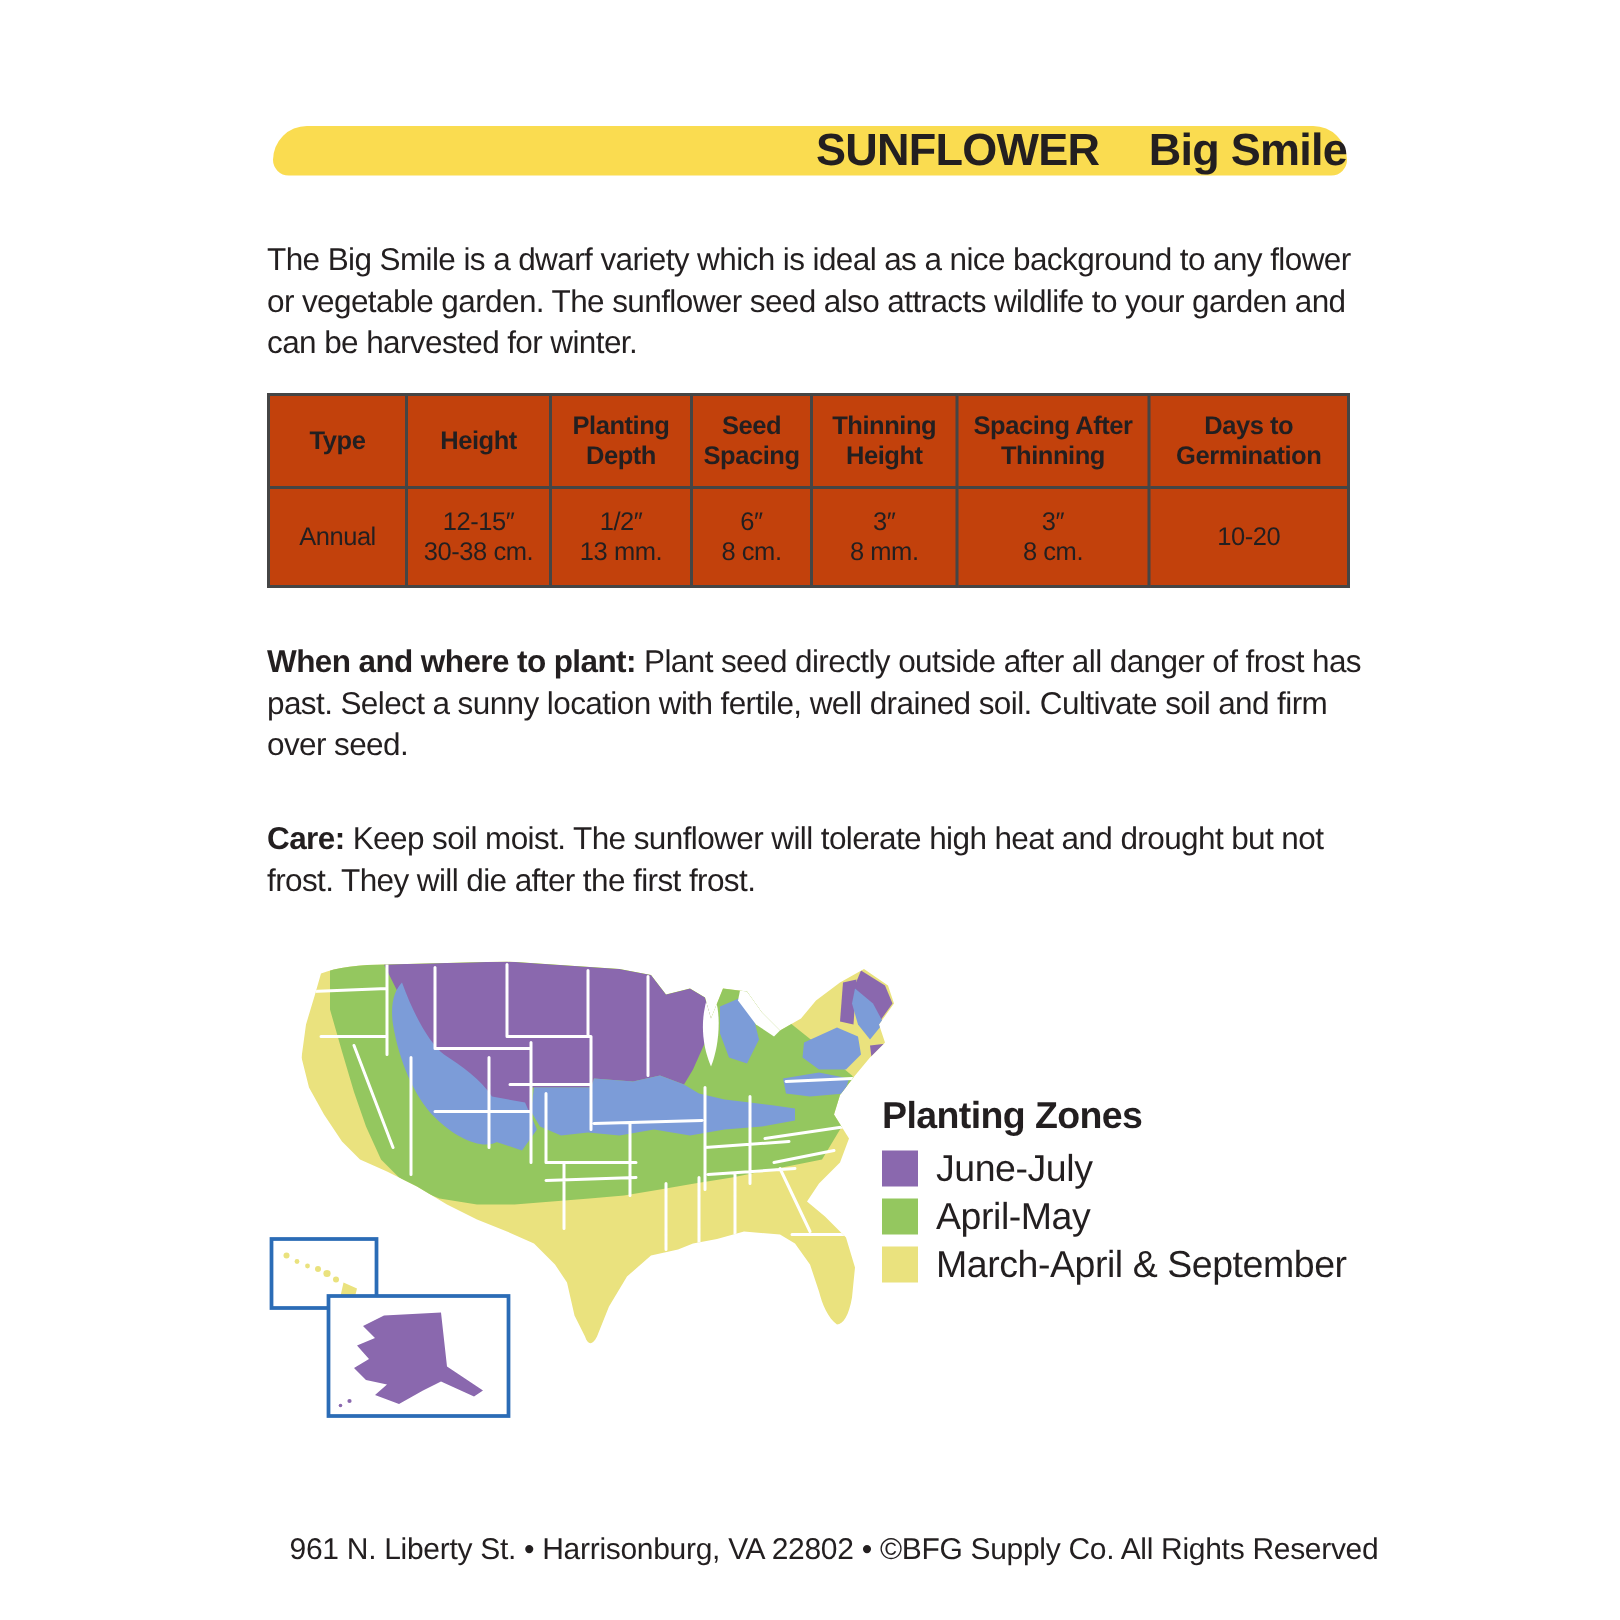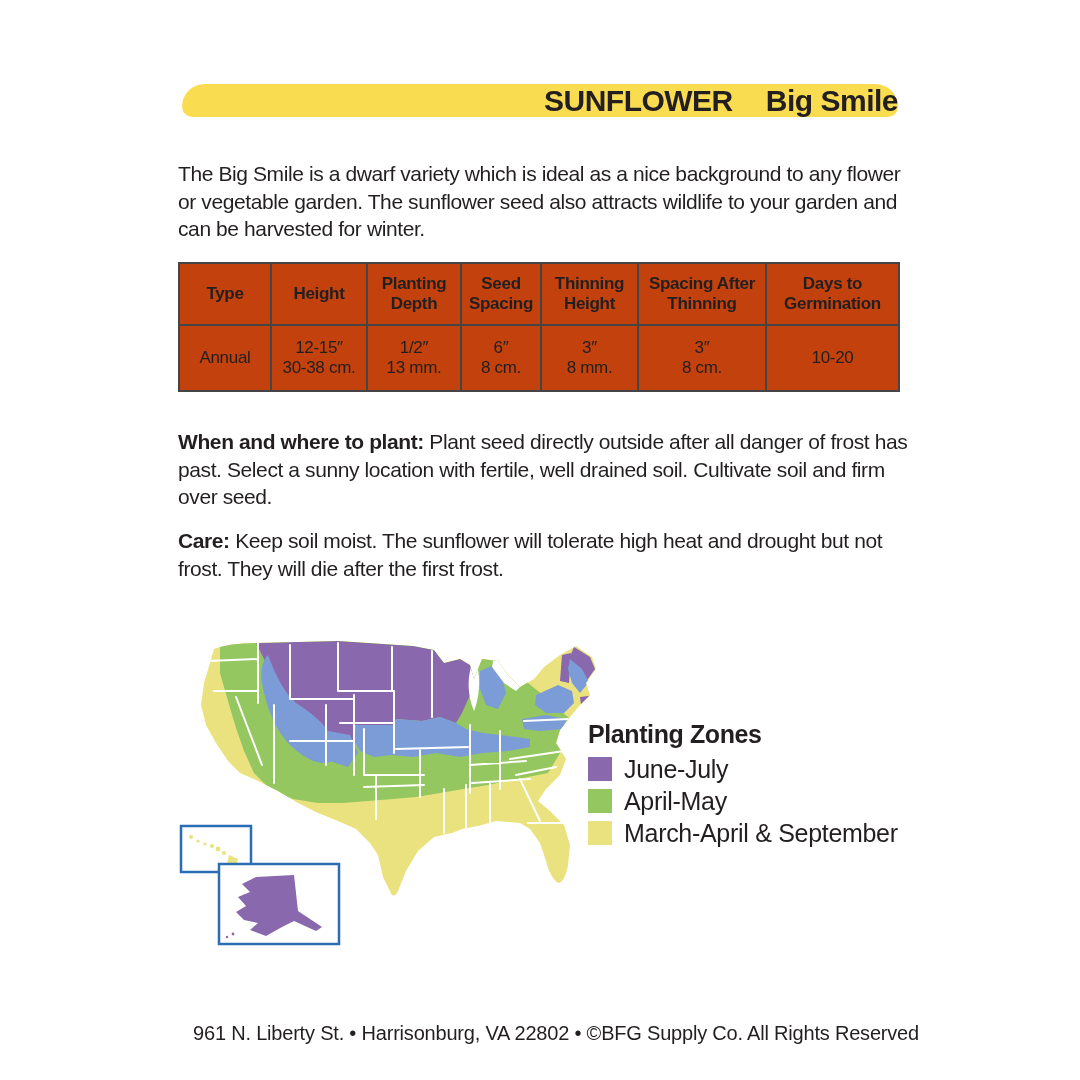--- a/index.html
+++ b/index.html
@@ -16,38 +16,38 @@
   .banner .t-bold{font-weight:800;font-size:30px;letter-spacing:-0.5px;}
   .banner .t-reg{font-weight:700;font-size:30px;letter-spacing:-0.5px;margin-left:9px;}
   
   .intro{
     position:absolute;left:178px;top:139px;width:730px;
     font-size:21px;line-height:27.5px;letter-spacing:-0.4px;
   }
   .section{position:absolute;left:178px;width:730px;font-size:21px;line-height:27.5px;letter-spacing:-0.4px;}
   .section b{letter-spacing:-0.4px;}
   .sec-plant{top:407px;}
-  .sec-care{top:506px;}
+  .sec-care{top:525px;}
   
   .info-table{
     position:absolute;left:178px;top:262px;width:720px;height:120px;
     border-collapse:collapse;table-layout:fixed;
     font-size:17px;letter-spacing:-0.3px;
   }
   .info-table th,.info-table td{
     border:2px solid #454545;text-align:center;vertical-align:middle;
     padding:2px 3px;line-height:1.18;
   }
   .info-table th{font-weight:700;height:56px;}
   .info-table td{height:60px;font-weight:400;}
   .cell-line{display:block;}
   
   .mapwrap{position:absolute;left:178px;top:633px;width:450px;height:320px;}
   .legend{position:absolute;left:588px;top:720px;width:300px;}
-  .legend-title{font-weight:700;font-size:25px;letter-spacing:-0.4px;margin:0 0 8px 0;}
+  .legend-title{font-weight:700;font-size:25px;letter-spacing:-0.4px;margin:10px 0 8px 0;}
   .legend-row{display:flex;align-items:center;margin-bottom:8px;height:24px;}
   .legend-swatch{width:24px;height:24px;flex:0 0 24px;}
   .legend-label{font-size:25px;letter-spacing:-0.3px;margin-left:12px;white-space:nowrap;}
   
   .footer{
     position:absolute;left:0;top:1002px;width:1080px;text-align:center;
     font-size:20px;letter-spacing:-0.2px;padding-left:16px;
   }
 </style>
 </head>

